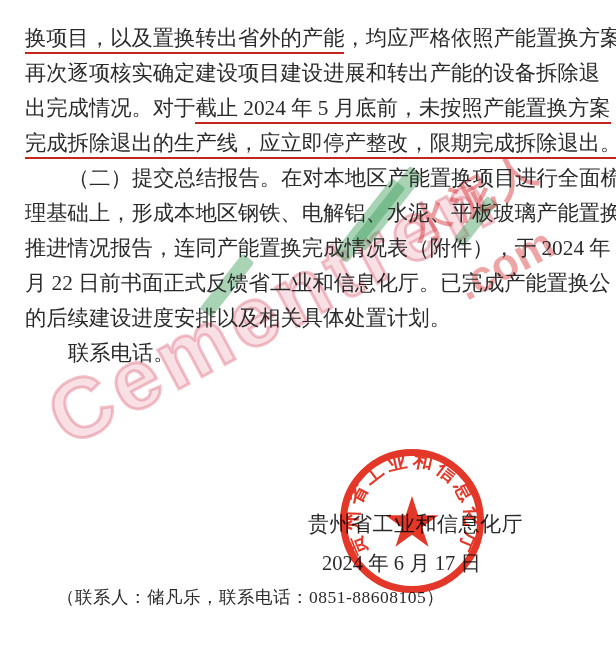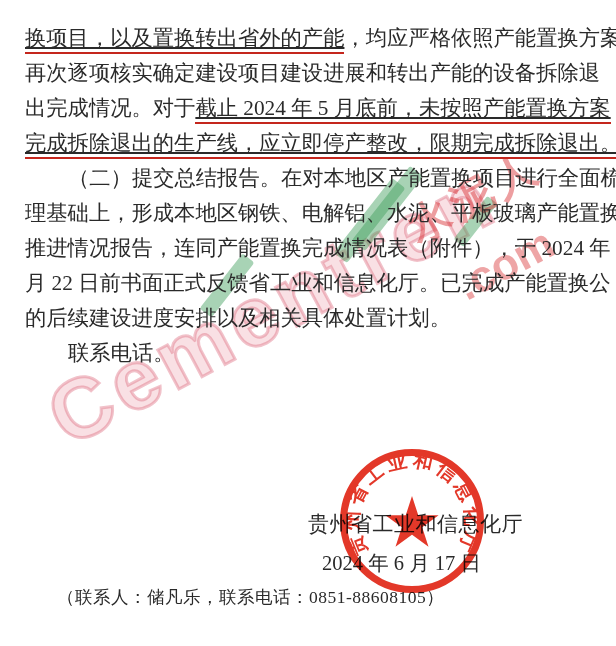--- a/index.html
+++ b/index.html
@@ -49,21 +49,21 @@
   }
   .line{
     height:35px;line-height:35px;
     text-align:justify;text-align-last:justify;
     
     text-justify:inter-character;
     white-space:nowrap;
   }
   .line.nj{text-align:center;text-align-last:left;}
   .line.ind{text-indent:43px;}
-  .u{border-bottom:2px solid #c4261d;padding-bottom:2px;text-decoration:underline;}
+  .u{border-bottom:2px solid #c4261d;padding-bottom:2px;}
   
   .sig-org{position:absolute;left:308px;top:510px;z-index:1;font-size:21px;letter-spacing:0.5px;}
   .sig-date{position:absolute;left:322px;top:549px;z-index:1;font-size:20.5px;}
   .contact{position:absolute;left:57px;top:585px;z-index:1;font-size:17.5px;letter-spacing:0.5px;}
   
   .seal{
     position:absolute;left:337px;top:446px;z-index:3;
     mix-blend-mode:multiply;opacity:0.93;
   }
   .seal text{font-family:"Liberation Serif","DejaVu Serif",serif;}

